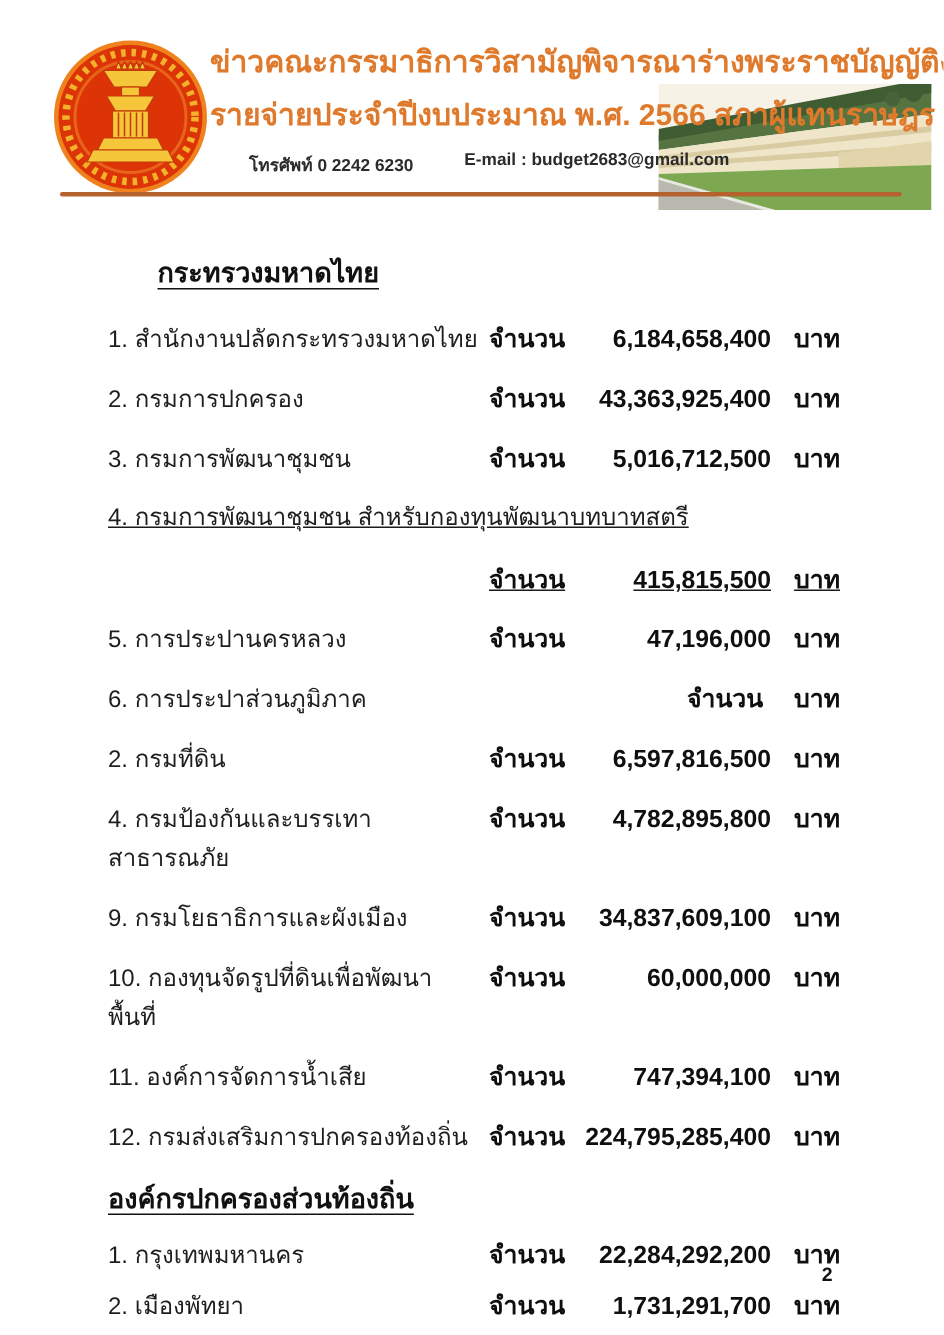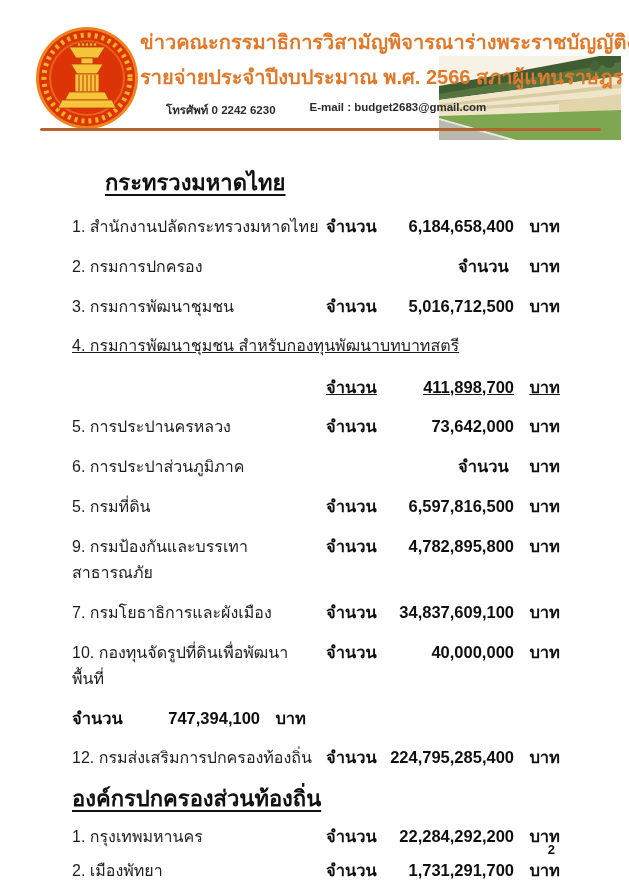--- a/index.html
+++ b/index.html
@@ -23,21 +23,21 @@
   .building{position:absolute;right:8px;top:56px;width:182px;height:84px;z-index:1;}
   .divider{position:absolute;left:40px;top:128px;width:561px;height:3px;background:var(--divider);z-index:2;border-radius:2px;}
   .title-block{position:absolute;left:140px;top:27px;width:470px;z-index:3;}
   .title-line{font-size:20px;font-weight:bold;color:var(--accent);line-height:30px;white-space:nowrap;}
   .title-line.second{margin-top:5px;}
   .contact-row{margin-top:9px;margin-left:26px;font-size:11.5px;font-weight:bold;color:#2b2b2b;display:flex;gap:34px;}
 
   
   .content{padding:24px 69px 0 72px;}
   .section-heading{
-    font-size:22px;font-weight:bold;text-decoration:underline;
+    font-size:18px;font-weight:bold;text-decoration:underline;
     text-underline-offset:4px;line-height:27px;margin-bottom:17px;color:#111;
   }
   .section.indented .section-heading{margin-left:33px;}
   .row{display:flex;align-items:baseline;line-height:26px;margin-bottom:13px;}
   .row-label{flex:1;font-size:16px;color:#1e1e1e;padding-right:6px;}
   .row-amount{display:flex;align-items:flex-start;font-weight:bold;font-size:16.5px;color:#0f0f0f;flex:0 0 auto;}
   .amt-word{width:56px;}
   .amt-num{width:132px;text-align:right;}
   .amt-unit{width:46px;text-align:right;}
   .row.wrap{flex-wrap:wrap;text-decoration:underline;}
@@ -117,96 +117,98 @@
       <span class="amt-word">จำนวน</span>
       <span class="amt-num">6,184,658,400</span>
       <span class="amt-unit">บาท</span>
     </div>
   </div>
 
   <div class="row">
     <div class="row-label">2. กรมการปกครอง</div>
     <div class="row-amount">
       <span class="amt-word">จำนวน</span>
+      <span class="amt-num">43,363,925,400</span>
       <span class="amt-unit">บาท</span>
     </div>
   </div>
 
   <div class="row">
     <div class="row-label">3. กรมการพัฒนาชุมชน</div>
     <div class="row-amount">
       <span class="amt-word">จำนวน</span>
       <span class="amt-num">5,016,712,500</span>
       <span class="amt-unit">บาท</span>
     </div>
   </div>
 
   <div class="row wrap">
     <div class="row-label">4. กรมการพัฒนาชุมชน สำหรับกองทุนพัฒนาบทบาทสตรี</div>
     <div class="row-amount">
       <span class="amt-word">จำนวน</span>
-      <span class="amt-num">411,898,700</span>
+      <span class="amt-num">415,815,500</span>
       <span class="amt-unit">บาท</span>
     </div>
   </div>
 
   <div class="row">
     <div class="row-label">5. การประปานครหลวง</div>
     <div class="row-amount">
       <span class="amt-word">จำนวน</span>
-      <span class="amt-num">73,642,000</span>
+      <span class="amt-num">47,196,000</span>
       <span class="amt-unit">บาท</span>
     </div>
   </div>
 
   <div class="row">
     <div class="row-label">6. การประปาส่วนภูมิภาค</div>
     <div class="row-amount">
       <span class="amt-word">จำนวน</span>
       <span class="amt-unit">บาท</span>
     </div>
   </div>
 
   <div class="row">
-    <div class="row-label">5. กรมที่ดิน</div>
+    <div class="row-label">2. กรมที่ดิน</div>
     <div class="row-amount">
       <span class="amt-word">จำนวน</span>
       <span class="amt-num">6,597,816,500</span>
       <span class="amt-unit">บาท</span>
     </div>
   </div>
 
   <div class="row">
-    <div class="row-label">9. กรมป้องกันและบรรเทาสาธารณภัย</div>
+    <div class="row-label">4. กรมป้องกันและบรรเทาสาธารณภัย</div>
     <div class="row-amount">
       <span class="amt-word">จำนวน</span>
       <span class="amt-num">4,782,895,800</span>
       <span class="amt-unit">บาท</span>
     </div>
   </div>
 
   <div class="row">
-    <div class="row-label">7. กรมโยธาธิการและผังเมือง</div>
+    <div class="row-label">9. กรมโยธาธิการและผังเมือง</div>
     <div class="row-amount">
       <span class="amt-word">จำนวน</span>
       <span class="amt-num">34,837,609,100</span>
       <span class="amt-unit">บาท</span>
     </div>
   </div>
 
   <div class="row">
     <div class="row-label">10. กองทุนจัดรูปที่ดินเพื่อพัฒนาพื้นที่</div>
     <div class="row-amount">
       <span class="amt-word">จำนวน</span>
-      <span class="amt-num">40,000,000</span>
-      <span class="amt-unit">บาท</span>
-    </div>
-  </div>
-
-  <div class="row">
+      <span class="amt-num">60,000,000</span>
+      <span class="amt-unit">บาท</span>
+    </div>
+  </div>
+
+  <div class="row">
+    <div class="row-label">11. องค์การจัดการน้ำเสีย</div>
     <div class="row-amount">
       <span class="amt-word">จำนวน</span>
       <span class="amt-num">747,394,100</span>
       <span class="amt-unit">บาท</span>
     </div>
   </div>
 
   <div class="row">
     <div class="row-label">12. กรมส่งเสริมการปกครองท้องถิ่น</div>
     <div class="row-amount">

